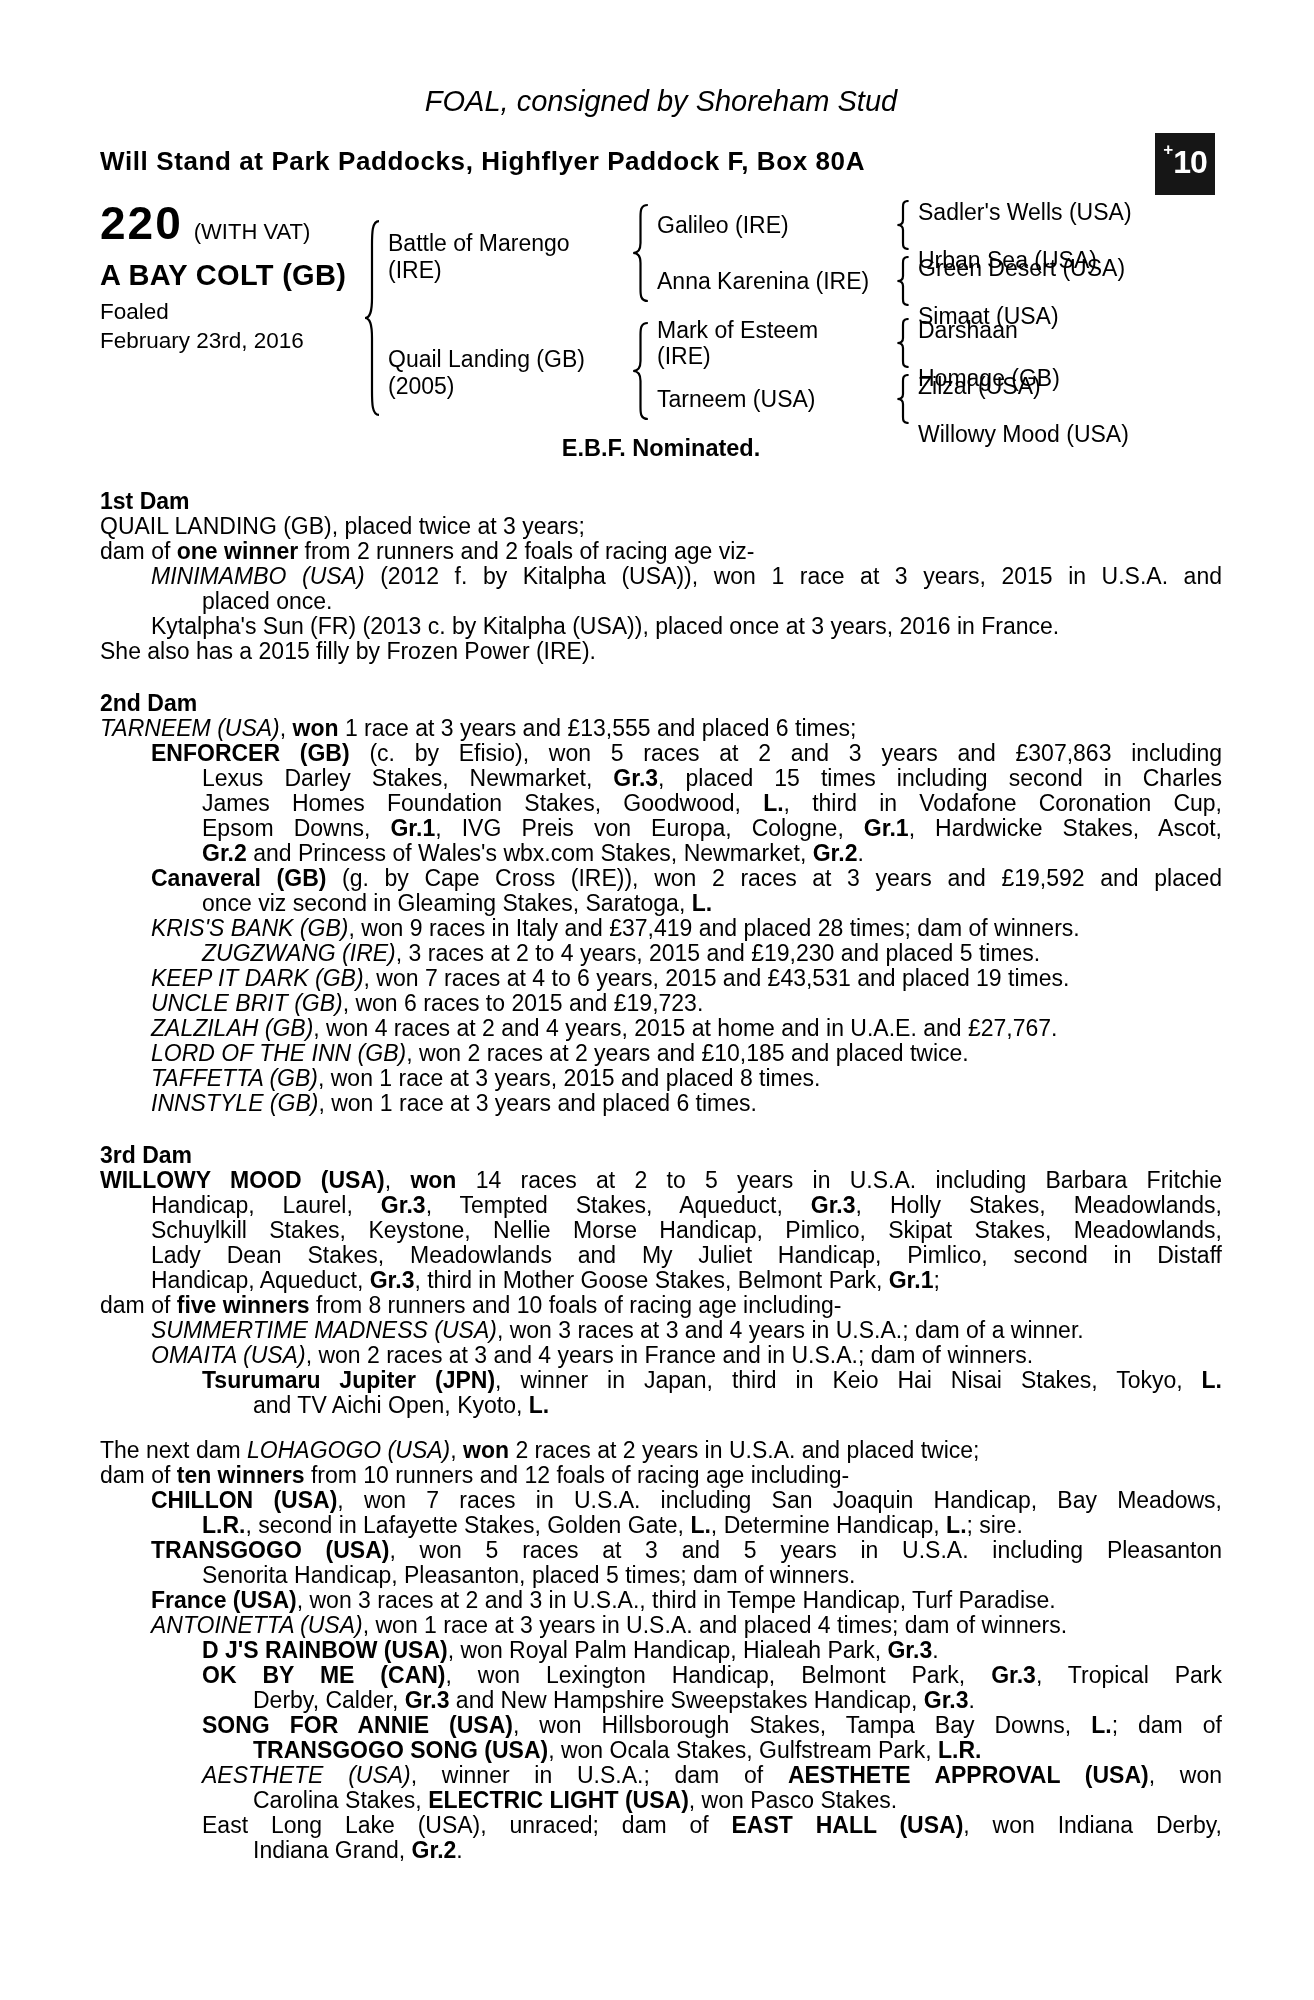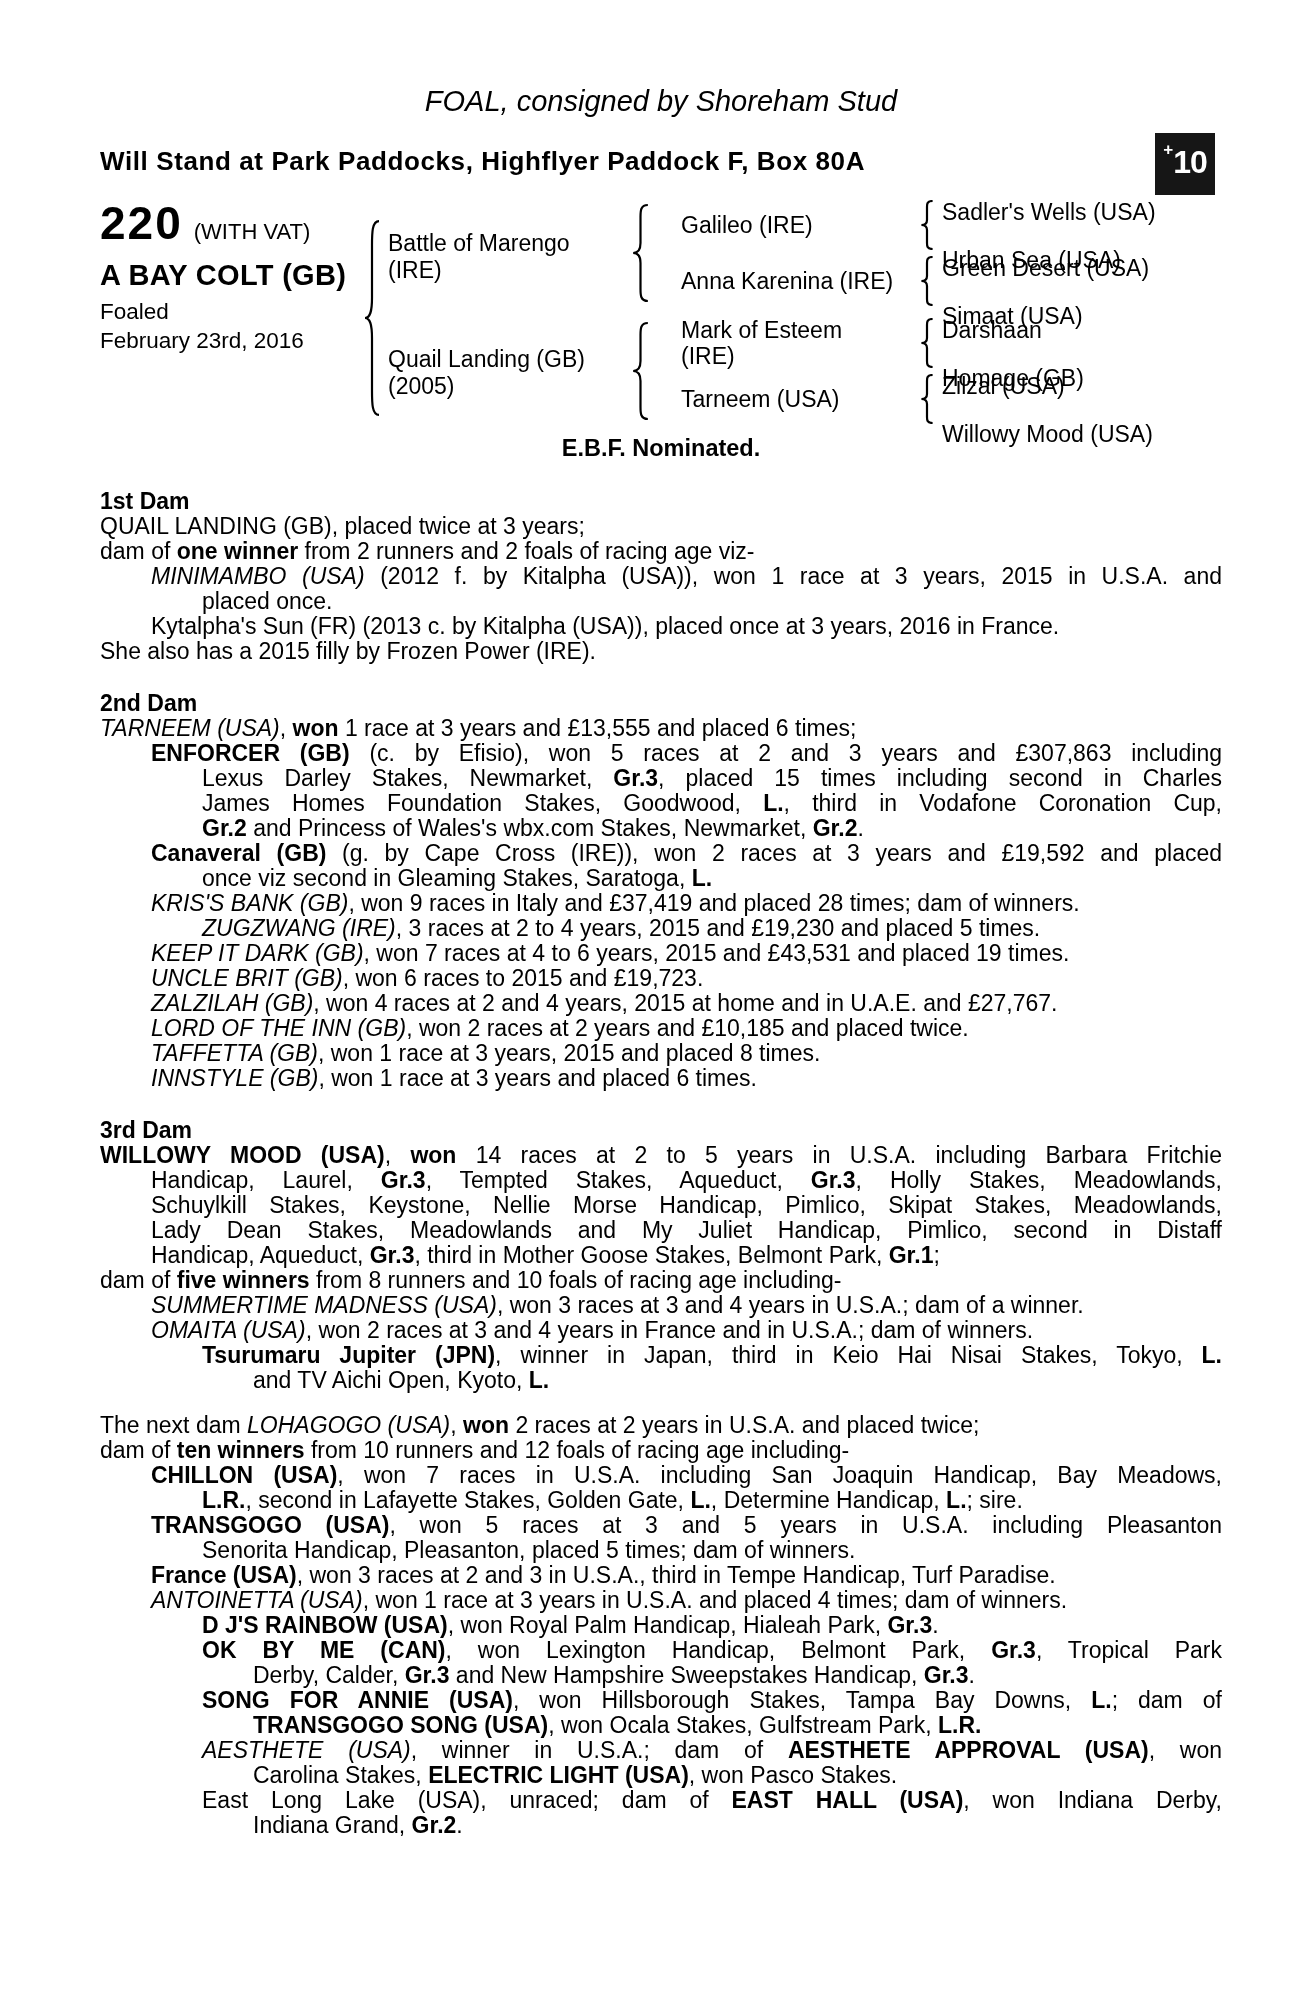--- a/index.html
+++ b/index.html
@@ -39,21 +39,21 @@
   .brace svg{display:block;width:100%;height:100%;}
   .big-brace{flex:none;width:20px;height:202px;margin-top:18px;}
   .gen1-col{flex:none;width:242px;margin-left:6px;display:flex;flex-direction:column;}
   .gen1-cell{flex:1;display:flex;align-items:center;font-size:23px;line-height:27px;}
   .gen1-cell span{display:block;max-width:208px;}
   .halves-col{flex:1;display:flex;flex-direction:column;}
   .half{display:flex;height:108px;}
   .half + .half{margin-top:10px;}
   .med-brace{flex:none;width:21px;height:100px;align-self:center;}
   .pairs-col{flex:1;display:flex;flex-direction:column;}
-  .pair-row{display:flex;height:52px;margin-left:24px;}
+  .pair-row{display:flex;height:52px;}
   .pair-row + .pair-row{margin-top:4px;}
   .gen2-cell{flex:none;width:238px;padding-left:6px;display:flex;align-items:center;font-size:23px;line-height:26px;}
   .gen2-cell span{display:block;max-width:217px;}
   .small-brace{flex:none;width:16px;height:50px;align-self:center;margin-right:7px;}
   .gen3-pair{display:flex;flex-direction:column;font-size:23px;line-height:26px;white-space:nowrap;gap:22px;}
 
   .ebf{text-align:center;font-weight:bold;font-size:23.5px;margin-top:4px;}
 
   
   .sections{margin-top:0;}
@@ -204,20 +204,21 @@
         <div class="tl lvl1 cont"><span>placed once.</span></div>
         <div class="tl lvl1"><span>Kytalpha's Sun (FR) (2013 c. by Kitalpha (USA)), placed once at 3 years, 2016 in France.</span></div>
         <div class="tl lvl0"><span>She also has a 2015 filly by Frozen Power (IRE).</span></div>
       </section>
       <section>
         <div class="sec-heading">2nd Dam</div>
         <div class="tl lvl0"><span class="i">TARNEEM (USA)</span><span>, </span><span class="b">won</span><span> 1 race at 3 years and £13,555 and placed 6 times;</span></div>
         <div class="tl lvl1 jl"><span class="b">ENFORCER (GB)</span><span> (c. by Efisio), won 5 races at 2 and 3 years and £307,863 including</span></div>
         <div class="tl lvl1 cont jl"><span>Lexus Darley Stakes, Newmarket, </span><span class="b">Gr.3</span><span>, placed 15 times including second in Charles</span></div>
         <div class="tl lvl1 cont jl"><span>James Homes Foundation Stakes, Goodwood, </span><span class="b">L.</span><span>, third in Vodafone Coronation Cup,</span></div>
+        <div class="tl lvl1 cont jl"><span>Epsom Downs, </span><span class="b">Gr.1</span><span>, IVG Preis von Europa, Cologne, </span><span class="b">Gr.1</span><span>, Hardwicke Stakes, Ascot,</span></div>
         <div class="tl lvl1 cont"><span class="b">Gr.2</span><span> and Princess of Wales's wbx.com Stakes, Newmarket, </span><span class="b">Gr.2</span><span>.</span></div>
         <div class="tl lvl1 jl"><span class="b">Canaveral (GB)</span><span> (g. by Cape Cross (IRE)), won 2 races at 3 years and £19,592 and placed</span></div>
         <div class="tl lvl1 cont"><span>once viz second in Gleaming Stakes, Saratoga, </span><span class="b">L.</span></div>
         <div class="tl lvl1"><span class="i">KRIS'S BANK (GB)</span><span>, won 9 races in Italy and £37,419 and placed 28 times; dam of winners.</span></div>
         <div class="tl lvl2"><span class="i">ZUGZWANG (IRE)</span><span>, 3 races at 2 to 4 years, 2015 and £19,230 and placed 5 times.</span></div>
         <div class="tl lvl1"><span class="i">KEEP IT DARK (GB)</span><span>, won 7 races at 4 to 6 years, 2015 and £43,531 and placed 19 times.</span></div>
         <div class="tl lvl1"><span class="i">UNCLE BRIT (GB)</span><span>, won 6 races to 2015 and £19,723.</span></div>
         <div class="tl lvl1"><span class="i">ZALZILAH (GB)</span><span>, won 4 races at 2 and 4 years, 2015 at home and in U.A.E. and £27,767.</span></div>
         <div class="tl lvl1"><span class="i">LORD OF THE INN (GB)</span><span>, won 2 races at 2 years and £10,185 and placed twice.</span></div>
         <div class="tl lvl1"><span class="i">TAFFETTA (GB)</span><span>, won 1 race at 3 years, 2015 and placed 8 times.</span></div>

